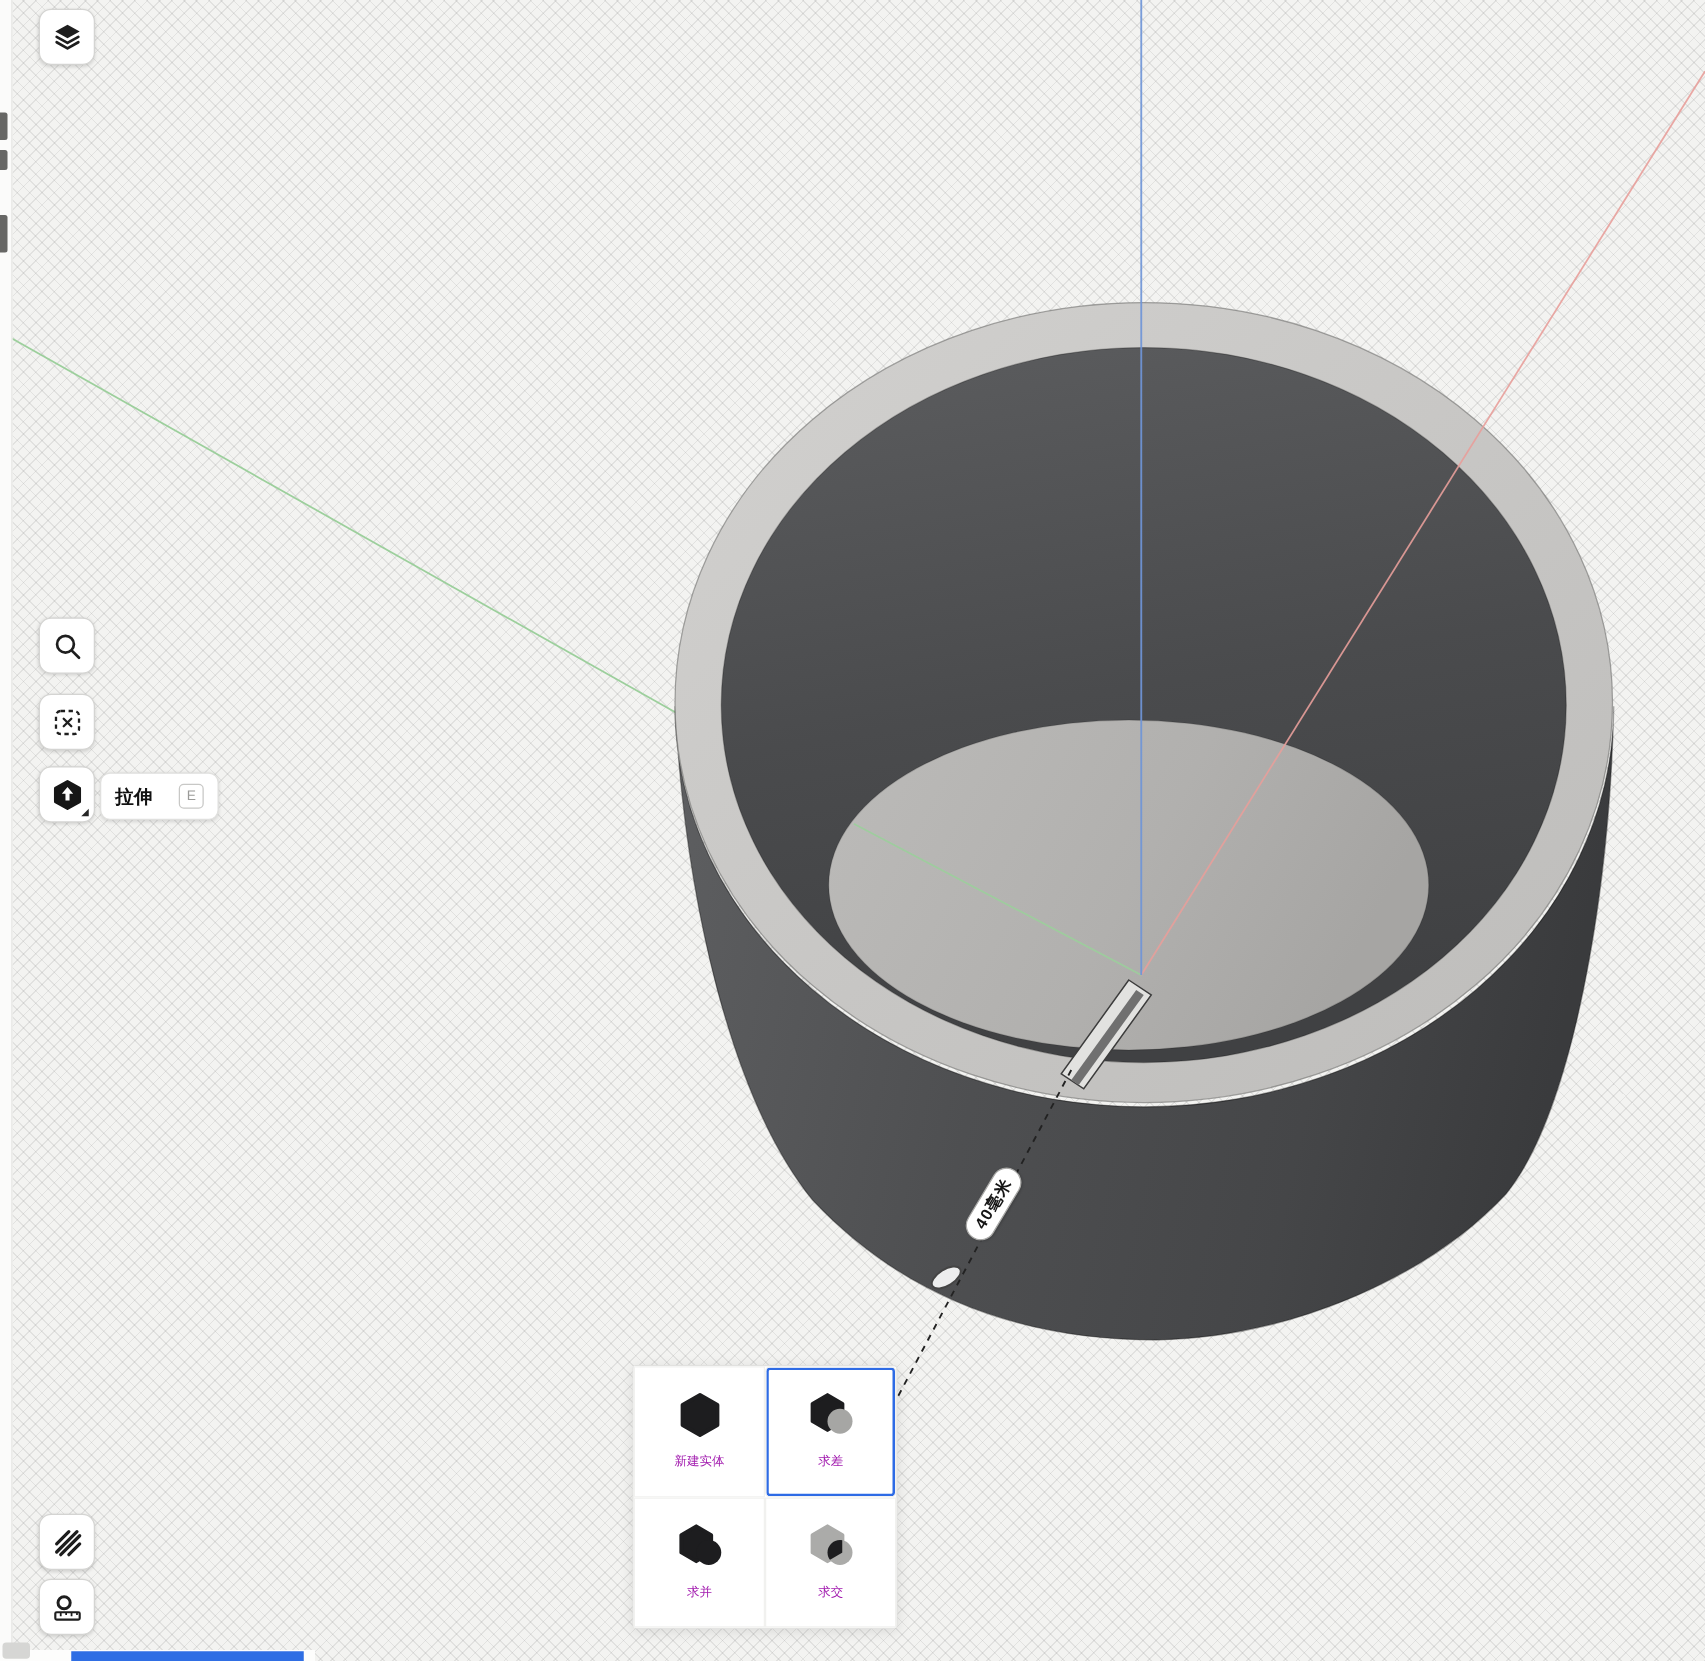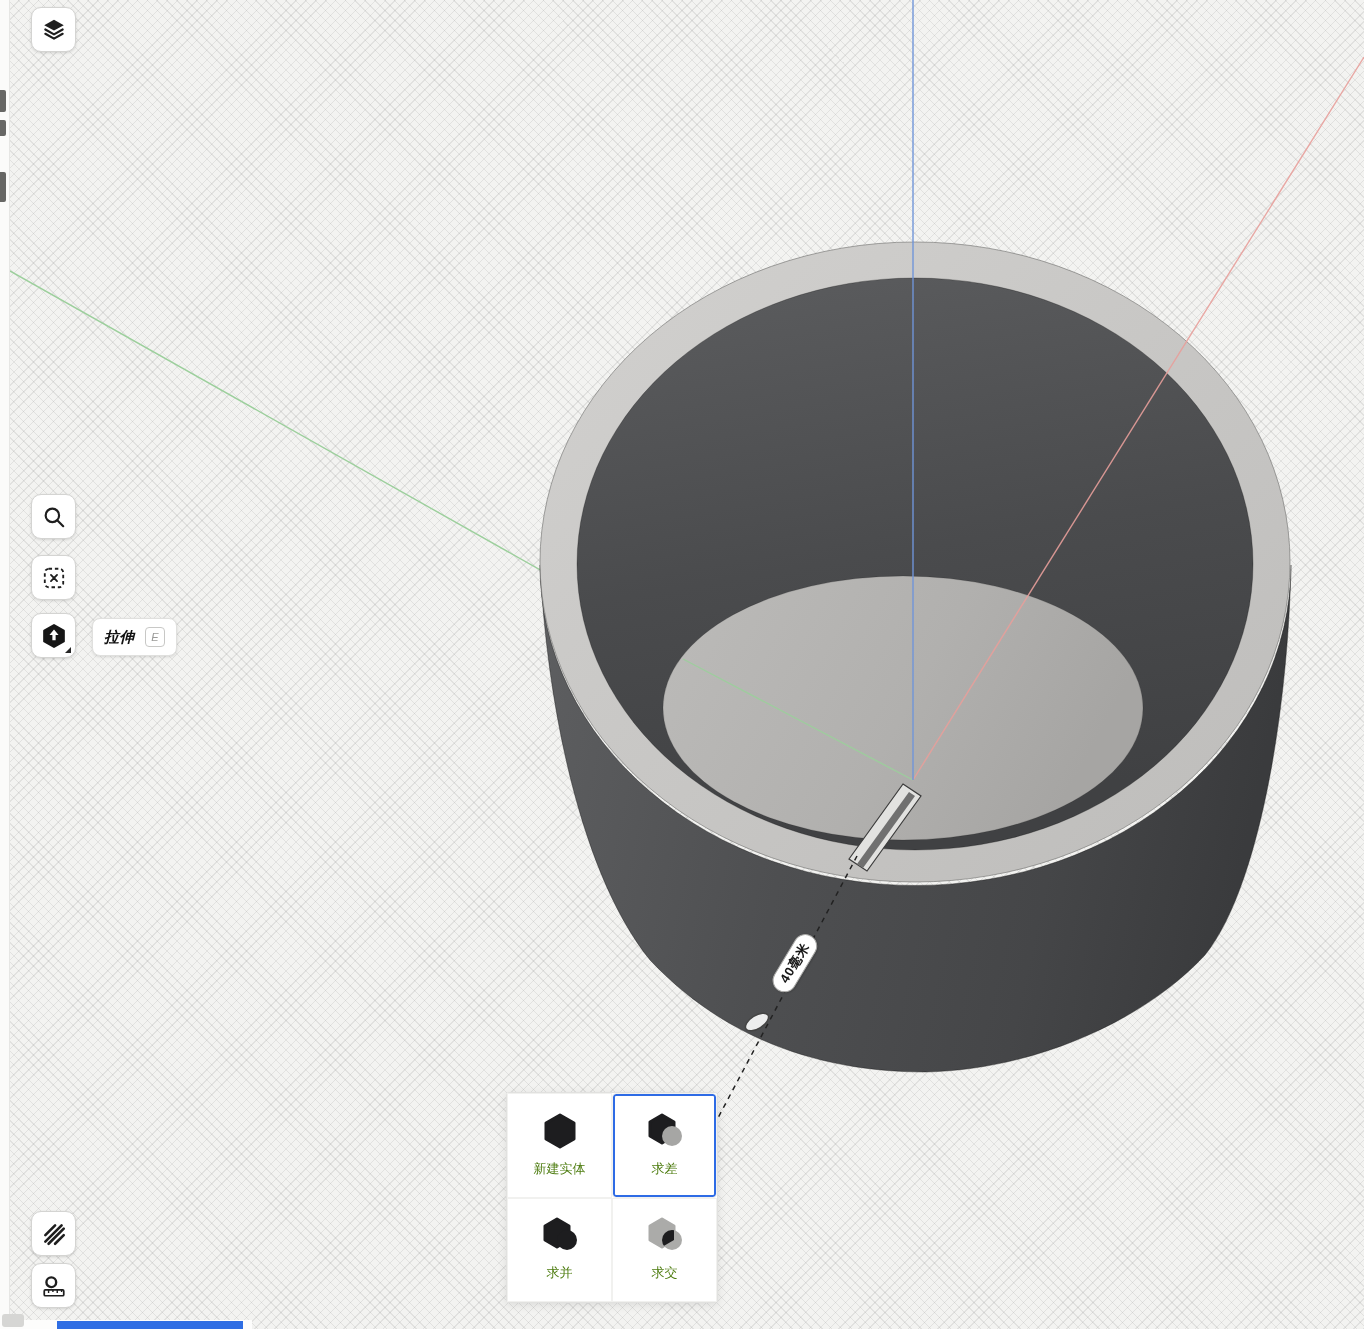--- a/index.html
+++ b/index.html
@@ -18,24 +18,24 @@
     position:absolute;left:31px;width:45px;height:45px;background:#ffffff;
     border:1px solid #d4d4d2;border-radius:10px;
     box-shadow:0 1px 3px rgba(0,0,0,.14);
     display:flex;align-items:center;justify-content:center;cursor:pointer;box-sizing:border-box;
   }
   .tool-btn svg{display:block;}
   .corner{position:absolute;right:4px;bottom:4px;width:0;height:0;
     border-left:6px solid transparent;border-bottom:6px solid #262626;}
 
   .tool-label{
-    position:absolute;left:92px;top:618px;height:38px;box-sizing:border-box;
-    display:flex;align-items:center;gap:11px;background:#fff;
+    position:absolute;left:80px;top:618px;height:38px;box-sizing:border-box;
+    display:flex;align-items:center;gap:21px;background:#fff;
     border:1px solid #e0e0de;border-radius:8px;
-    box-shadow:0 1px 3px rgba(0,0,0,.12);padding:0 11px;font-style:italic;
+    box-shadow:0 1px 3px rgba(0,0,0,.12);padding:0 11px;
   }
   .tool-label .txt{font-size:15px;font-weight:700;color:#111;}
   .keycap{width:18px;height:18px;border:1px solid #c8c8c6;border-radius:4px;color:#9a9a98;
     font-size:11px;display:flex;align-items:center;justify-content:center;}
 
   
   .dim-label{
     position:absolute;left:795px;top:963px;
     transform:translate(-50%,-50%) rotate(-59deg);
     background:#fff;border:1.5px solid #a9a9a7;border-radius:13px;
@@ -48,21 +48,21 @@
     position:absolute;left:506px;top:1092px;width:210px;height:209px;
     background:#fff;border:1px solid #e1e1df;border-radius:3px;
     box-shadow:0 2px 10px rgba(0,0,0,.10);
     display:grid;grid-template-columns:1fr 1fr;grid-template-rows:1fr 1fr;
   }
   .bool-cell{
     display:flex;flex-direction:column;align-items:center;justify-content:center;gap:7px;
     background:#fff;border:1px solid #f1f1ef;cursor:pointer;box-sizing:border-box;
   }
   .bool-cell.selected{box-shadow:inset 0 0 0 2px #2e6be5;border-radius:4px;}
-  .bool-cell .lbl{font-size:13px;color:#4d7c0f;}
+  .bool-cell .lbl{font-size:10px;color:#a21caf;}
 
   
   .left-strip{position:absolute;left:0;top:0;width:9px;height:100%;
     background:#fbfbfa;border-right:1px solid #e6e6e4;}
   .edge-mark{position:absolute;left:0;width:6px;background:#4c4c4a;border-radius:0 2px 2px 0;opacity:.85;}
   .bottom-white{position:absolute;left:0;top:1320px;width:252px;height:9px;background:#fdfdfc;}
   .bottom-accent{position:absolute;left:57px;top:1321px;width:186px;height:8px;background:#2f6ee4;}
   .bottom-frag{position:absolute;left:2px;top:1314px;width:22px;height:13px;background:#d6d6d4;border-radius:3px;}
 </style>
 </head>

